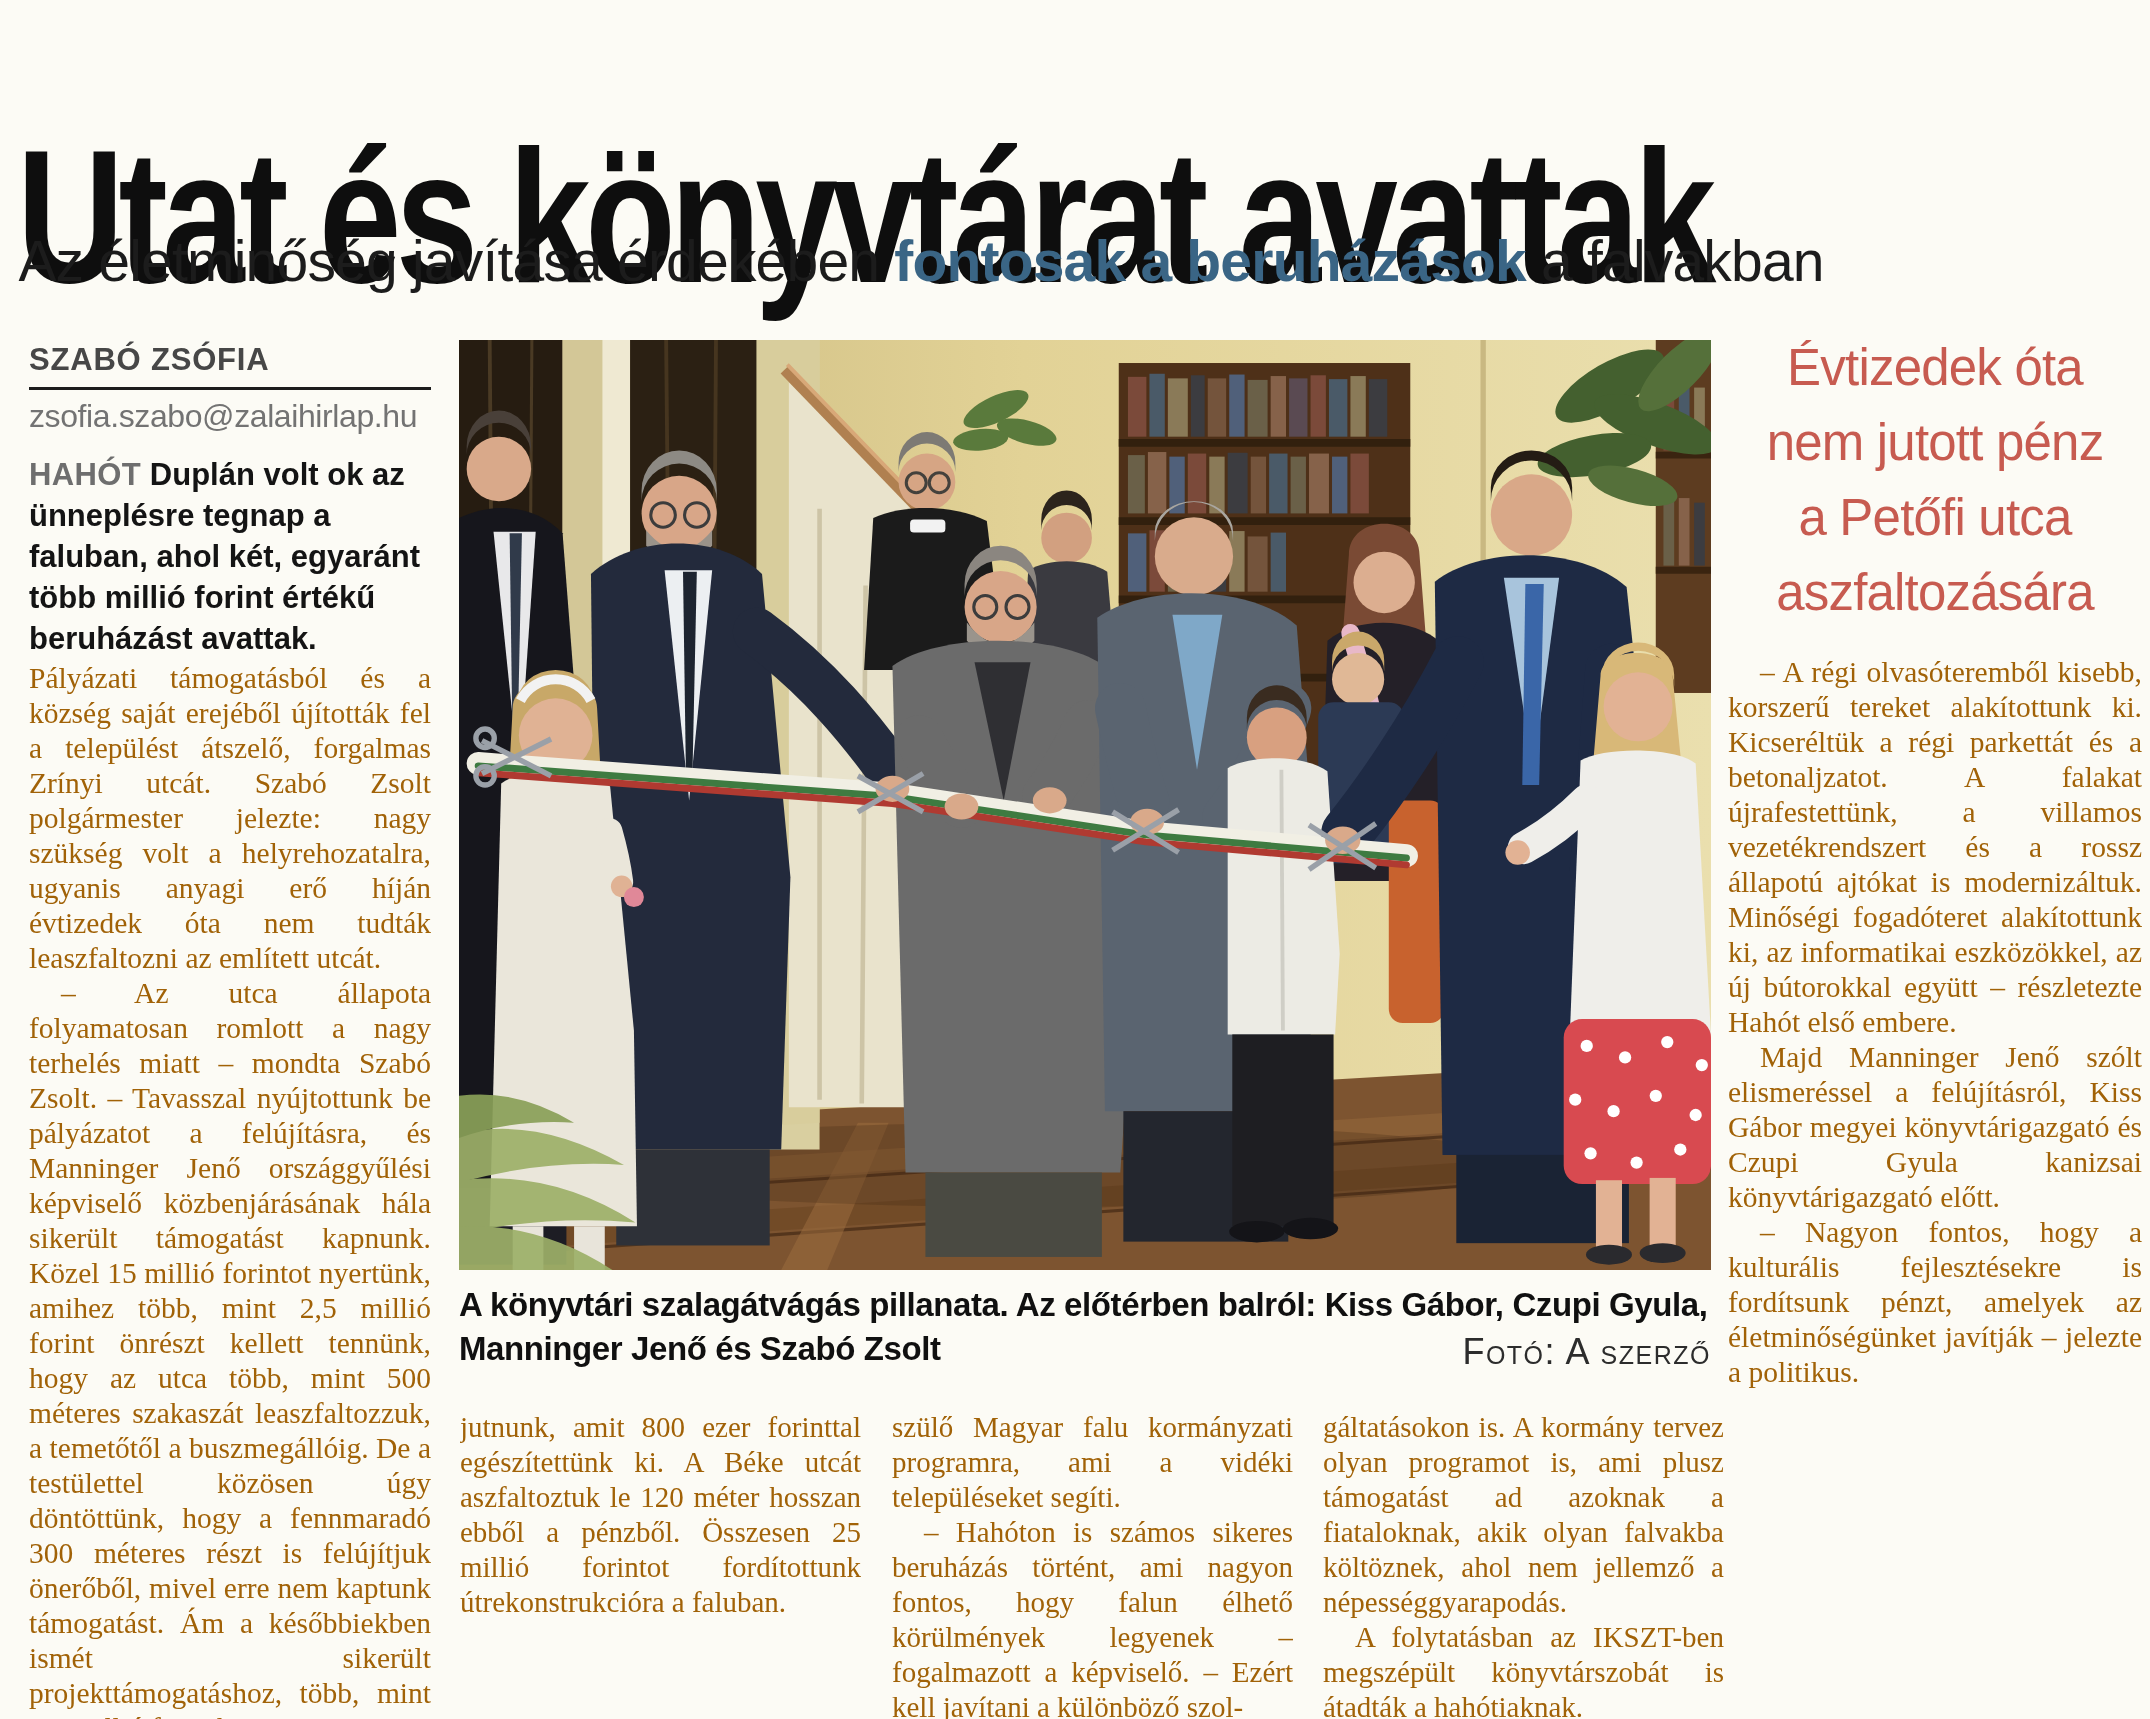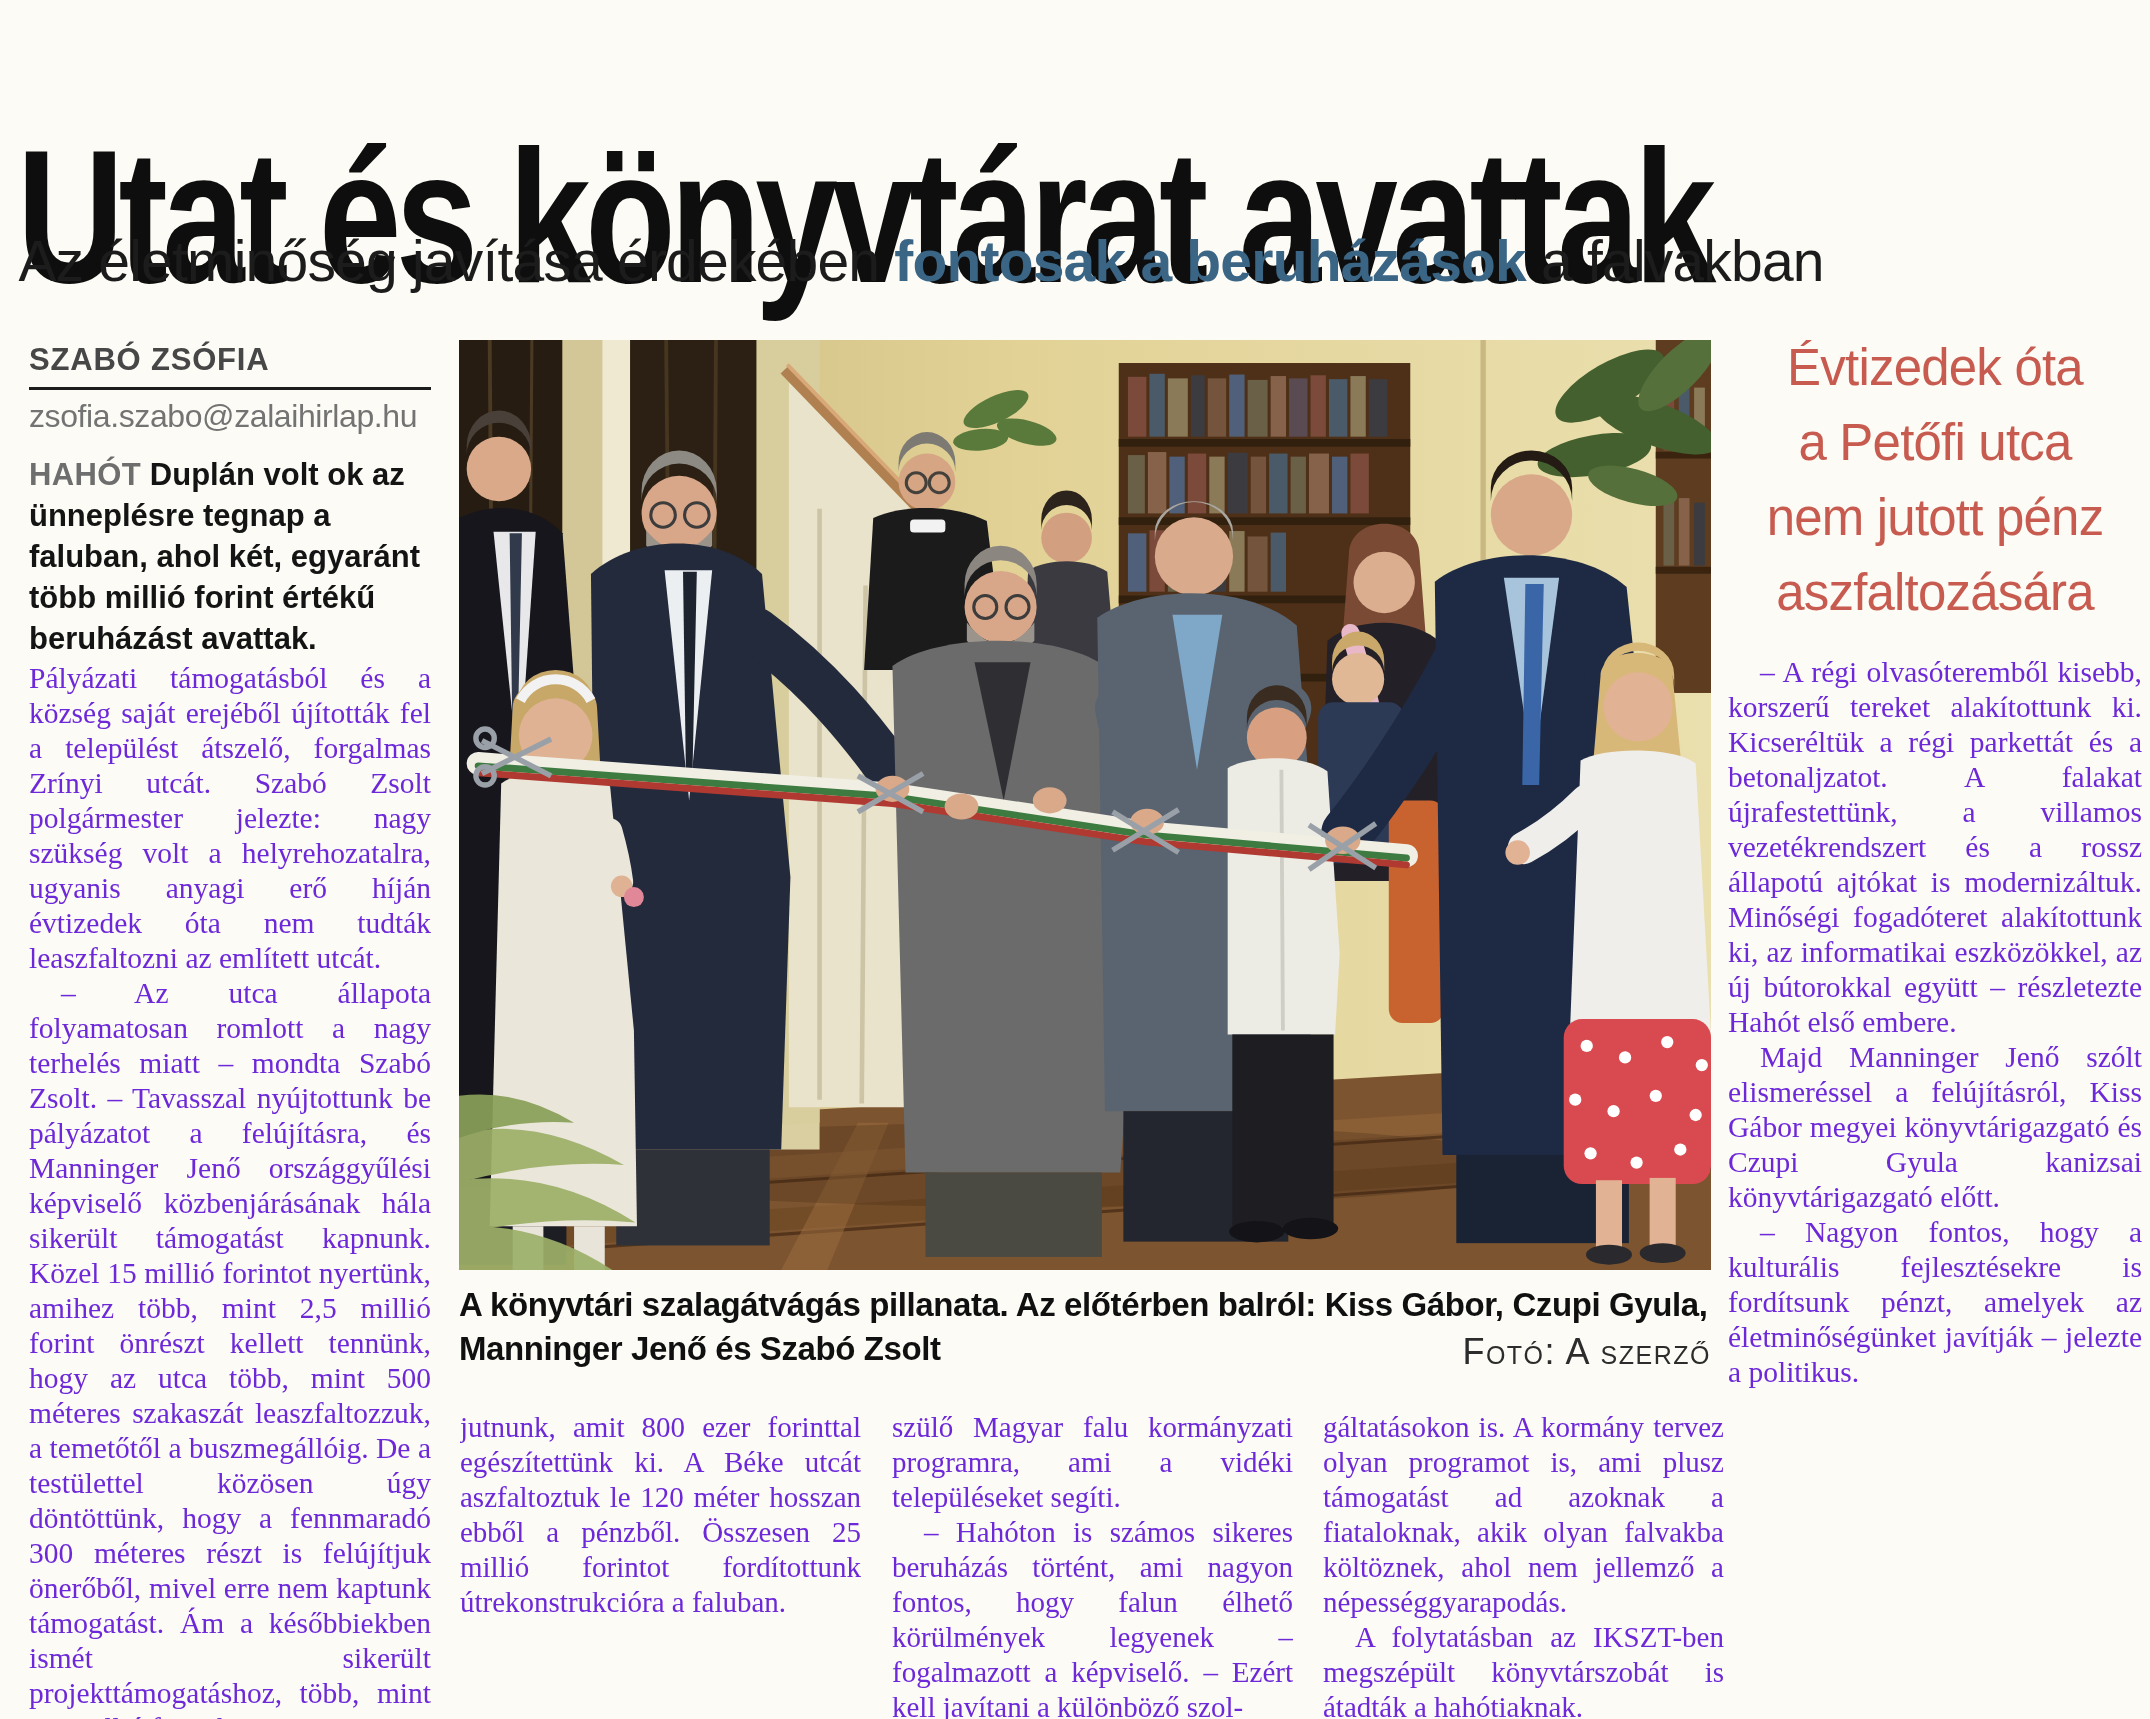--- a/index.html
+++ b/index.html
@@ -38,21 +38,21 @@
 
   .lede{
     position:absolute;left:29px;top:454px;width:402px;
     font-weight:bold;font-size:31px;line-height:41px;color:#141414;
   }
   .lede .loc{color:var(--lede-location-gray,#6e6e6e);letter-spacing:0.4px;text-align:right;}
 
   .serif{
     font-family:"Liberation Serif", serif;
     font-size:29.5px;line-height:35px;
-    text-align:justify;color:#6d28d9;
+    text-align:justify;color:#a16207;
   }
   .serif p{margin:0;}
   .serif p.indent{text-indent:32px;}
 
   .left-column{
     position:absolute;left:29px;top:661px;width:402px;height:1058px;
     overflow:hidden;
   }
 
   .photo-figure{position:absolute;left:459px;top:340px;width:1252px;height:930px;}
@@ -414,22 +414,22 @@
     <p class="indent">– Hahóton is számos sikeres beruházás történt, ami nagyon fontos, hogy falun élhető körülmények legyenek – fogalmazott a képviselő. – Ezért kell javítani a különböző szol-</p>
   </div>
   <div class="bottom-col c3 serif">
     <p>gáltatásokon is. A kormány tervez olyan programot is, ami plusz támogatást ad azoknak a fiataloknak, akik olyan falvakba költöznek, ahol nem jellemző a népességgyarapodás.</p>
     <p class="indent">A folytatásban az IKSZT-ben megszépült könyvtárszobát is átadták a hahótiaknak.</p>
   </div>
 
   <div class="right-column">
     <div class="pullquote">
       <div>Évtizedek óta</div>
+      <div>nem jutott pénz</div>
       <div>a Petőfi utca</div>
-      <div>nem jutott pénz</div>
       <div>aszfaltozására</div>
     </div>
   </div>
 
   <div class="right-body serif">
     <p class="indent">– A régi olvasóteremből kisebb, korszerű tereket alakítottunk ki. Kicseréltük a régi parkettát és a betonaljzatot. A falakat újrafestettünk, a villamos vezetékrendszert és a rossz állapotú ajtókat is modernizáltuk. Minőségi fogadóteret alakítottunk ki, az informatikai eszközökkel, az új bútorokkal együtt – részletezte Hahót első embere.</p>
     <p class="indent">Majd Manninger Jenő szólt elismeréssel a felújításról, Kiss Gábor megyei könyvtárigazgató és Czupi Gyula kanizsai könyvtárigazgató előtt.</p>
     <p class="indent">– Nagyon fontos, hogy a kulturális fejlesztésekre is fordítsunk pénzt, amelyek az életminőségünket javítják – jelezte a politikus.</p>
   </div>
 

